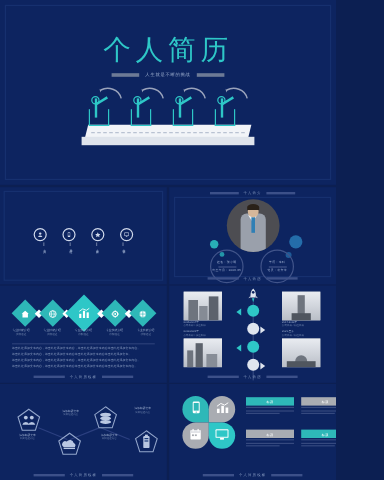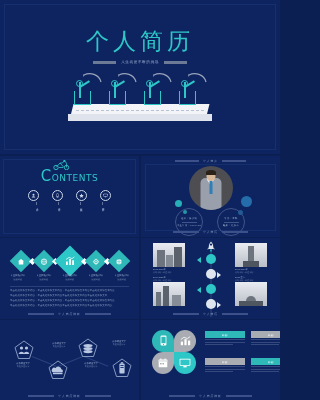--- a/index.html
+++ b/index.html
@@ -203,34 +203,20 @@
       <svg width="20" height="12" viewBox="0 0 20 12">
           <path d="M19 10 C17 2 8 0 2 3" stroke="#9aa3bb" stroke-width="1.2" fill="none"></path>
           <path d="M1 2 L2.5 3.2 L1.5 5 Z" fill="#9aa3bb"></path>
         </svg>
     </div>
   </section>
 
   <section class="slide half" id="s2">
     <div class="frame"></div>
 
-    <div class="cont-wrap">
-      <span class="cont-word">
-        <span class="big">C</span><span class="rest">ONTENTS</span>
-        <span class="bike">
-          <svg width="17" height="10" viewBox="0 0 17 10">
-            <circle cx="3" cy="7.5" r="2.2" stroke="#2ec7c7" stroke-width=".9" fill="none"></circle>
-            <circle cx="13.5" cy="7.5" r="2.2" stroke="#2ec7c7" stroke-width=".9" fill="none"></circle>
-            <path d="M3 7.5 L7 3 L11 7.5 M7 3 L9.5 3 M6 7.5 L10 7.5" stroke="#2ec7c7" stroke-width=".8" fill="none"></path>
-            <path d="M9.5 3 L11 1 L12.5 1.6 L13.5 3.4 L13.5 7.5" stroke="#2ec7c7" stroke-width=".8" fill="none"></path>
-            <circle cx="11.4" cy=".8" r="1" fill="#2ec7c7"></circle>
-          </svg>
-        </span>
-      </span>
-    </div>
 
     <div class="cont-icons">
       <span class="cicon">
           <svg width="5" height="5" viewBox="0 0 6 6">
             <circle cx="3" cy="2" r="1.2" fill="#cfd8ea"></circle>
             <path d="M.8 5.4 A2.4 2.4 0 0 1 5.2 5.4 Z" fill="#cfd8ea"></path>
           </svg>
         </span>
       <span class="cicon">
           <svg width="5" height="5" viewBox="0 0 6 6">

